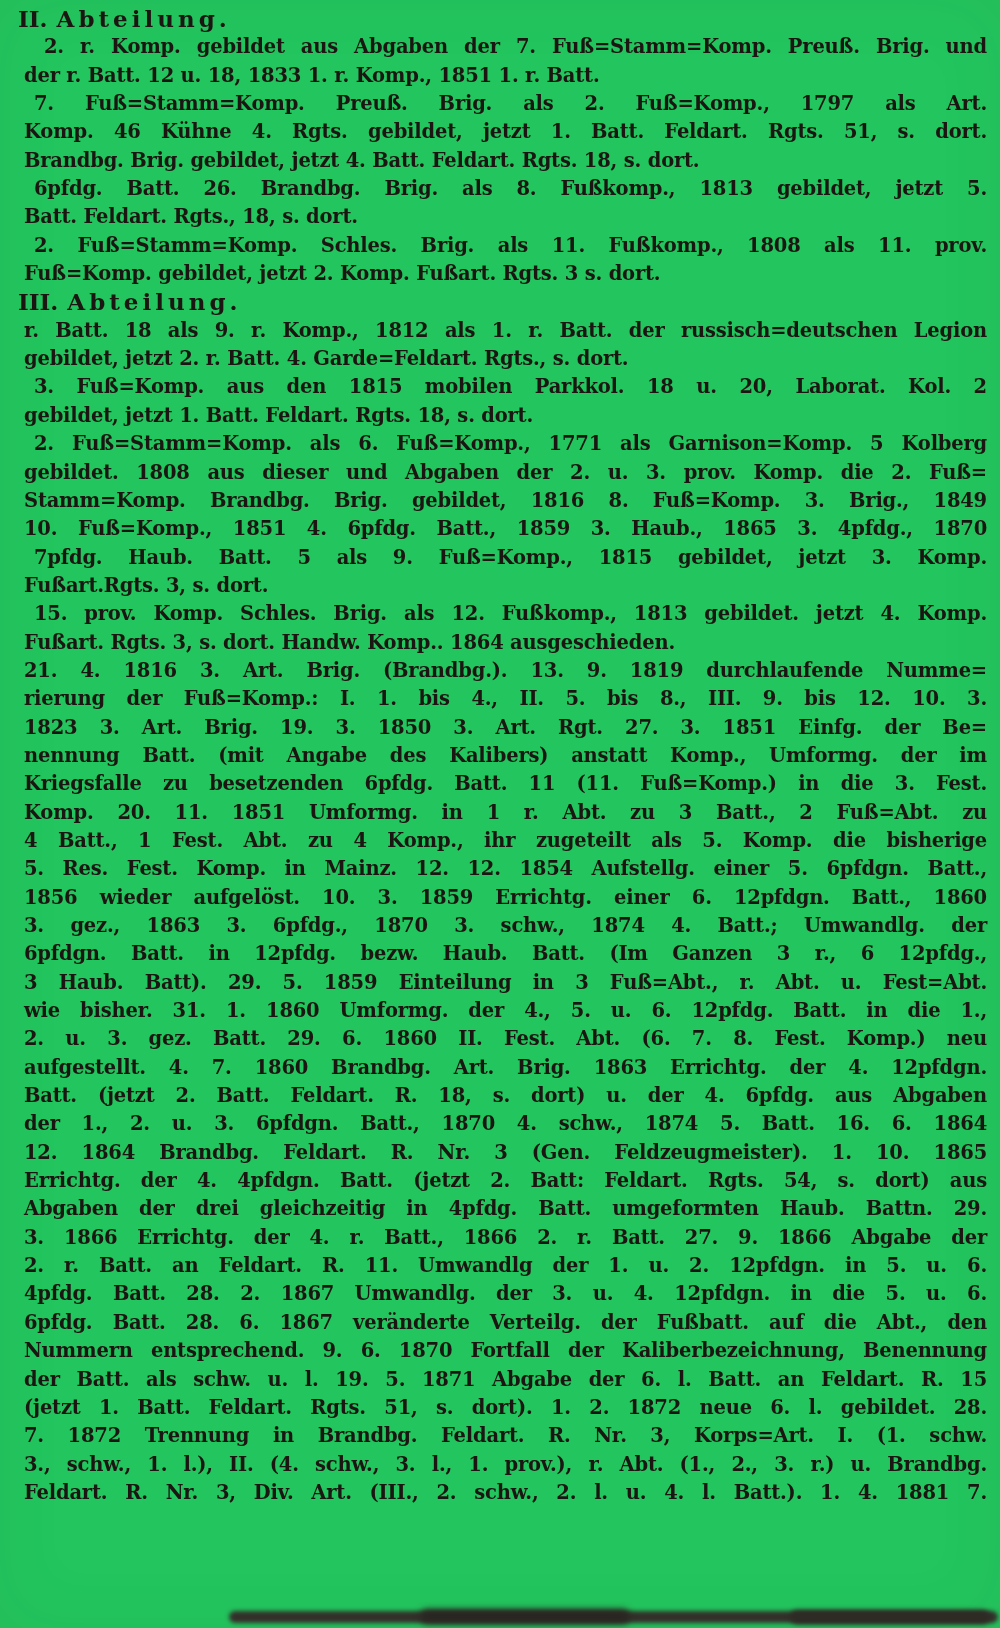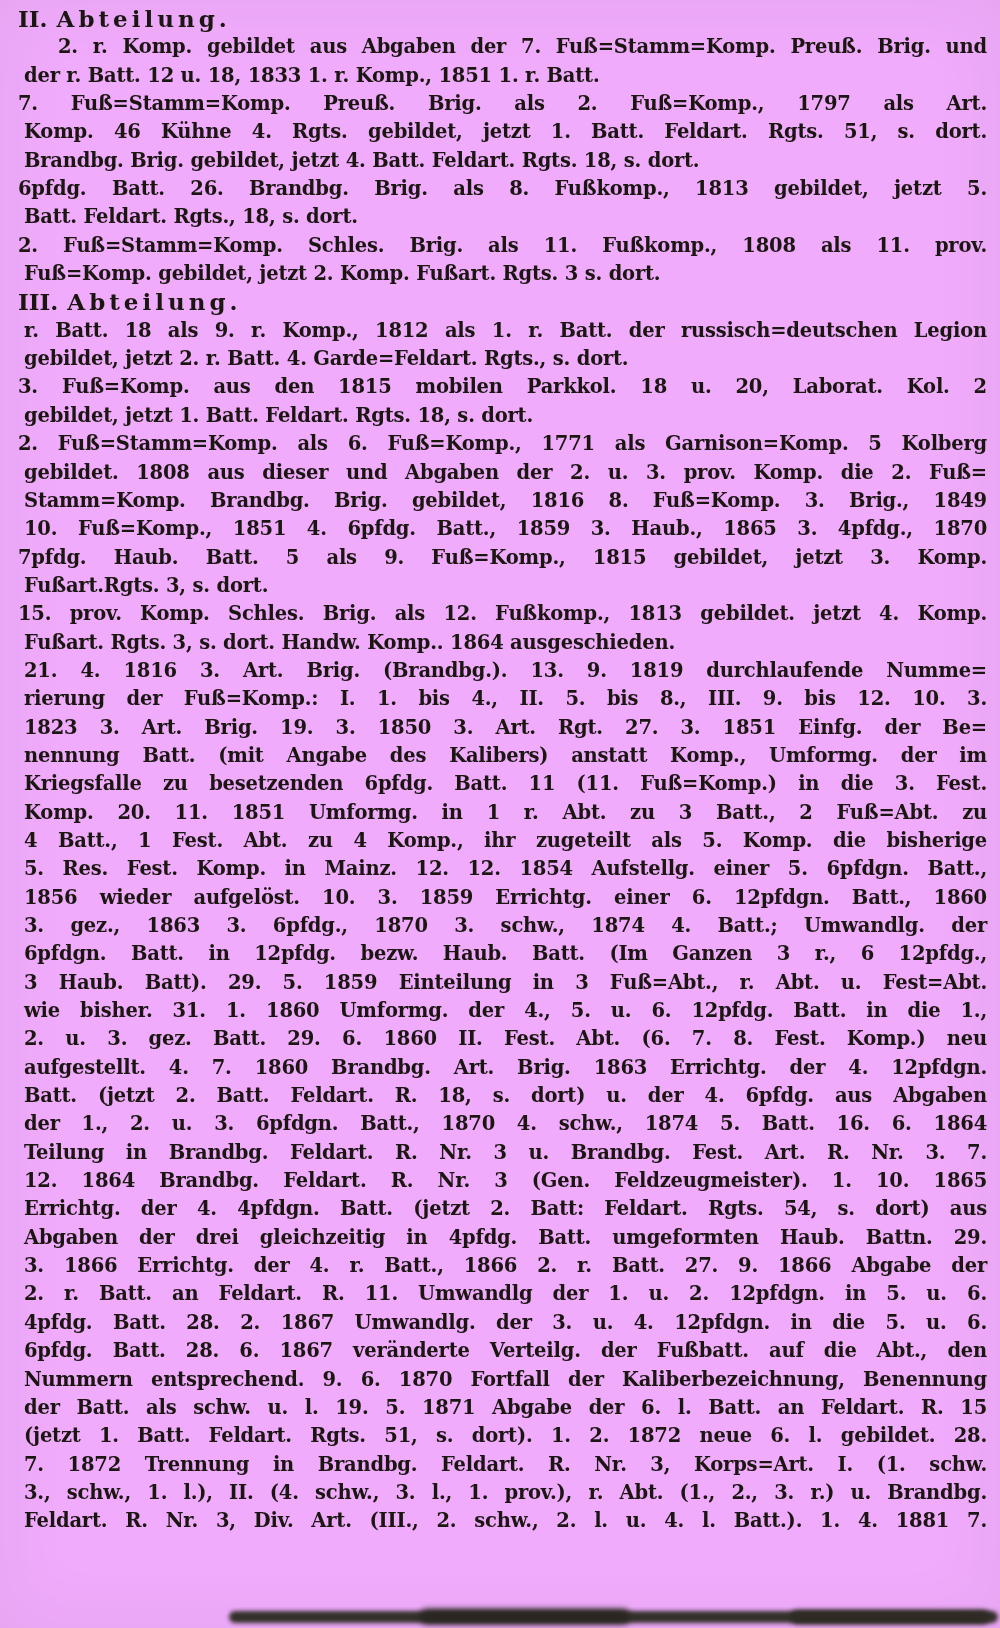--- a/index.html
+++ b/index.html
@@ -1,19 +1,19 @@
 <!DOCTYPE html>
 <html><head>
 <meta charset="utf-8">
 <style>
   html,body{margin:0;padding:0;background:#d8d5cc;}
   #scan-page{
     position:relative;
     width:1000px;height:1628px;
-    background:#f0abfc;
+    background:#22c55e;
     box-shadow:inset 0 0 70px rgba(90,80,60,0.07);
     overflow:hidden;
     font-family:"DejaVu Serif","Liberation Serif",serif;
     color:#1b1611;
   }
   #text-block{position:absolute;left:0;top:5px;width:1000px;}
   .line{
     height:28.35px;
     line-height:28.35px;
     font-size:19.5px;
@@ -23,22 +23,22 @@
     overflow:hidden;
     white-space:nowrap;
   }
   .line.justify{
     white-space:normal;
     text-align:justify;
     text-align-last:justify;
     text-justify:inter-word;
     word-spacing:1px;
   }
-  .line.entry {padding-left:18px;}
-  .line.entry2{padding-left:58px;}
+  .line.entry {padding-left:34px;}
+  .line.entry2{padding-left:44px;}
   .line.cont  {padding-left:24px;}
   .line.header{
     padding-left:18px;
     font-size:23px;
     letter-spacing:0;
   }
   .header .hd-prefix{margin-right:9px;}
   .header .hd-word{letter-spacing:4px;}
   
   #smudge-band{
@@ -92,21 +92,20 @@
       <div class="line cont justify">5. Res. Fest. Komp. in Mainz. 12. 12. 1854 Aufstellg. einer 5. 6pfdgn. Batt.,</div>
       <div class="line cont justify">1856 wieder aufgelöst. 10. 3. 1859 Errichtg. einer 6. 12pfdgn. Batt., 1860</div>
       <div class="line cont justify">3. gez., 1863 3. 6pfdg., 1870 3. schw., 1874 4. Batt.; Umwandlg. der</div>
       <div class="line cont justify">6pfdgn. Batt. in 12pfdg. bezw. Haub. Batt. (Im Ganzen 3 r., 6 12pfdg.,</div>
       <div class="line cont justify">3 Haub. Batt). 29. 5. 1859 Einteilung in 3 Fuß=Abt., r. Abt. u. Fest=Abt.</div>
       <div class="line cont justify">wie bisher. 31. 1. 1860 Umformg. der 4., 5. u. 6. 12pfdg. Batt. in die 1.,</div>
       <div class="line cont justify">2. u. 3. gez. Batt. 29. 6. 1860 II. Fest. Abt. (6. 7. 8. Fest. Komp.) neu</div>
       <div class="line cont justify">aufgestellt. 4. 7. 1860 Brandbg. Art. Brig. 1863 Errichtg. der 4. 12pfdgn.</div>
       <div class="line cont justify">Batt. (jetzt 2. Batt. Feldart. R. 18, s. dort) u. der 4. 6pfdg. aus Abgaben</div>
       <div class="line cont justify">der 1., 2. u. 3. 6pfdgn. Batt., 1870 4. schw., 1874 5. Batt. 16. 6. 1864</div>
-      <div class="line cont justify">Teilung in Brandbg. Feldart. R. Nr. 3 u. Brandbg. Fest. Art. R. Nr. 3. 7.</div>
       <div class="line cont justify">12. 1864 Brandbg. Feldart. R. Nr. 3 (Gen. Feldzeugmeister). 1. 10. 1865</div>
       <div class="line cont justify">Errichtg. der 4. 4pfdgn. Batt. (jetzt 2. Batt: Feldart. Rgts. 54, s. dort) aus</div>
       <div class="line cont justify">Abgaben der drei gleichzeitig in 4pfdg. Batt. umgeformten Haub. Battn. 29.</div>
       <div class="line cont justify">3. 1866 Errichtg. der 4. r. Batt., 1866 2. r. Batt. 27. 9. 1866 Abgabe der</div>
       <div class="line cont justify">2. r. Batt. an Feldart. R. 11. Umwandlg der 1. u. 2. 12pfdgn. in 5. u. 6.</div>
       <div class="line cont justify">4pfdg. Batt. 28. 2. 1867 Umwandlg. der 3. u. 4. 12pfdgn. in die 5. u. 6.</div>
       <div class="line cont justify">6pfdg. Batt. 28. 6. 1867 veränderte Verteilg. der Fußbatt. auf die Abt., den</div>
       <div class="line cont justify">Nummern entsprechend. 9. 6. 1870 Fortfall der Kaliberbezeichnung, Benennung</div>
       <div class="line cont justify">der Batt. als schw. u. l. 19. 5. 1871 Abgabe der 6. l. Batt. an Feldart. R. 15</div>
       <div class="line cont justify">(jetzt 1. Batt. Feldart. Rgts. 51, s. dort). 1. 2. 1872 neue 6. l. gebildet. 28.</div>

